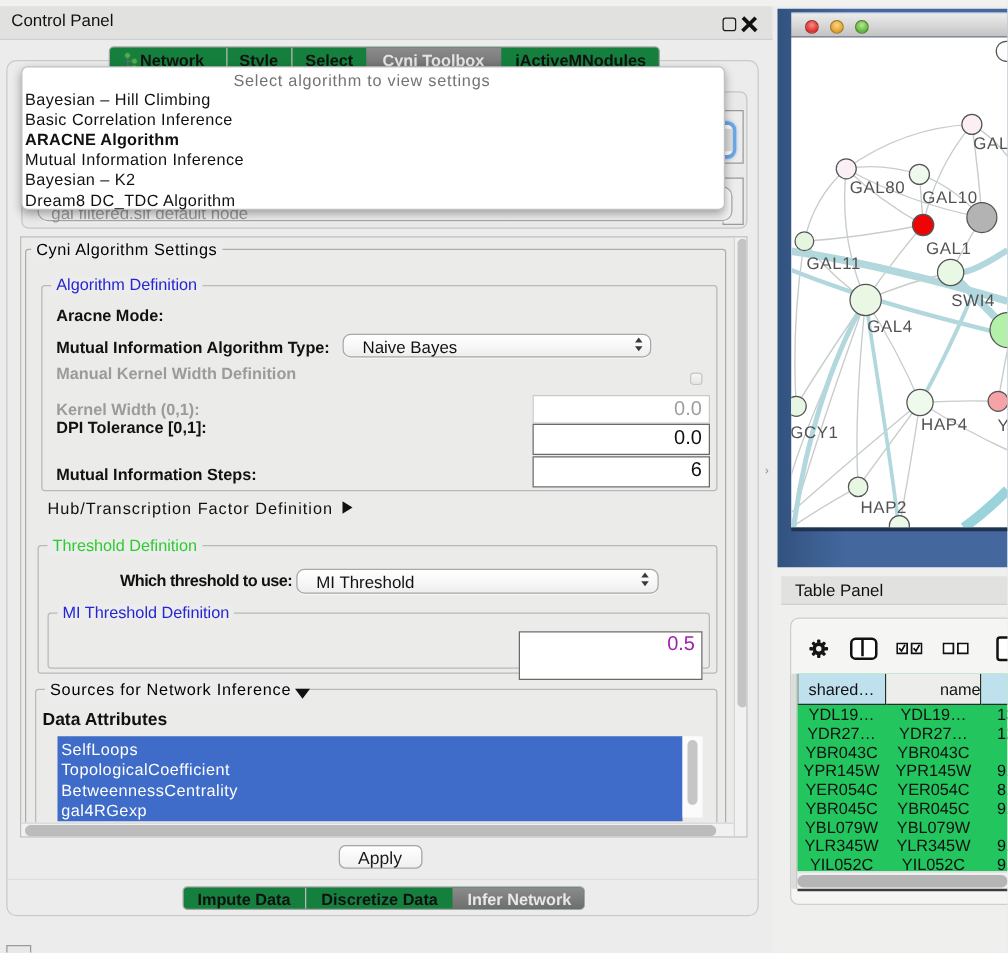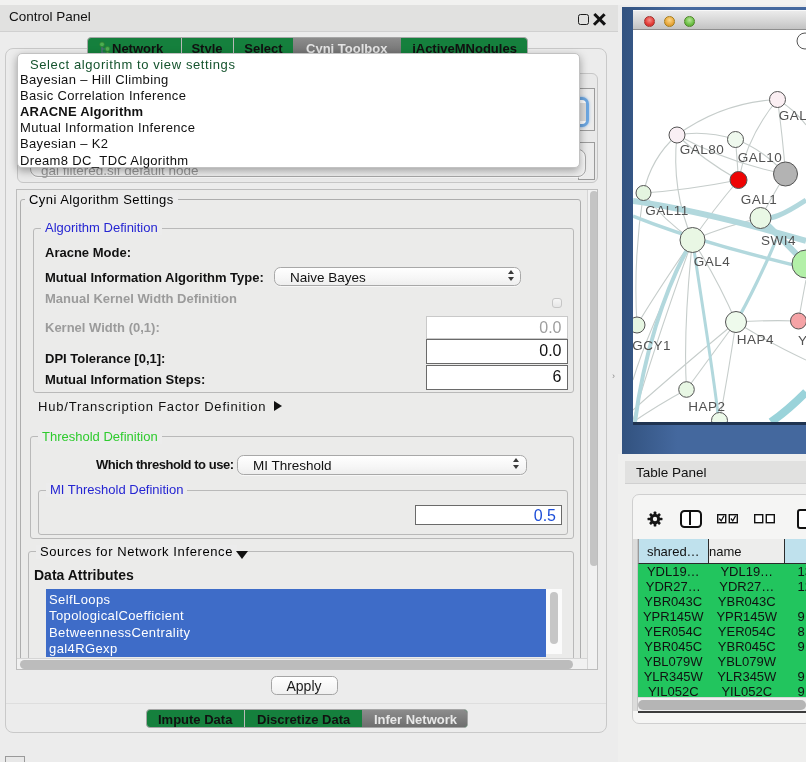--- a/index.html
+++ b/index.html
@@ -58,21 +58,21 @@
 <div class="abs" style="left:578px;top:142px;width:17px;height:38px;border:1px solid #9b9b9b;background:#ececec"></div>
 <div class="abs" style="left:575px;top:87.5px;width:20px;height:43.5px;border:1px solid #9b9b9b;background:#ececec"></div>
 <div class="abs" style="left:568px;top:97px;width:21px;height:30px;border:3px solid #6ca6e0;border-radius:7px;background:#fff;box-shadow:0 0 3px #8ab8e8">
     <div class="abs" style="left:6px;top:3px;width:9px;height:18px;background:#dcdcdc;border-radius:3px 0 0 3px"></div>
   </div>
 <div class="combo" style="left:30px;top:149px;width:556px;height:28px;border-radius:8px">
  <div class="ct" style="color:#9a9a9a;top:13px;left:10px">gal filtered.sif default node</div>
 </div>
 
 <div class="abs" style="left:17px;top:52.5px;width:563px;height:115.5px;background:#ffffff;border:1px solid #c2c2c2;border-radius:5px;box-shadow:0 3px 8px rgba(0,0,0,.35)">
- <div class="t" style="left:12px;width:543px;top:3px;color:#14532d;letter-spacing:.6px">Select algorithm to view settings</div>
+ <div class="t" style="left:0;width:543px;text-align:center;top:3px;color:#737373;letter-spacing:.6px">Select algorithm to view settings</div>
  <div class="t" style="left:2px;top:18px;letter-spacing:.35px">Bayesian – Hill Climbing</div>
  <div class="t" style="left:2px;top:34.2px;letter-spacing:.35px">Basic Correlation Inference</div>
  <div class="t b" style="left:2px;top:50.4px;letter-spacing:.2px">ARACNE Algorithm</div>
  <div class="t" style="left:2px;top:66.6px;letter-spacing:.35px">Mutual Information Inference</div>
  <div class="t" style="left:2px;top:82.8px;letter-spacing:.35px">Bayesian – K2</div>
  <div class="t" style="left:2px;top:99px;letter-spacing:.35px">Dream8 DC_TDC Algorithm</div>
 </div>
 
 <div class="abs" id="pane" style="left:16px;top:188.5px;width:582px;height:481px;border:1px solid #bdbdbd;background:#ebebea;overflow:hidden">
 
@@ -85,38 +85,38 @@
  <div class="t b" style="left:28px;top:55px">Aracne Mode:</div>
  <div class="t b" style="left:28px;top:80px">Mutual Information Algorithm Type:</div>
  <div class="combo" style="left:257px;top:77.5px;width:247px;height:19px">
       <div class="ct" style="top:1.5px">Naive Bayes</div>
       <div class="arr" style="top:2px"></div>
     </div>
  <div class="t b gray" style="left:28px;top:101.5px">Manual Kernel Width Definition</div>
  <div class="abs" style="left:534.5px;top:108px;width:10.5px;height:10.5px;background:linear-gradient(#f6f6f6,#e6e6e6);border:1px solid #c6c6c6;border-radius:3px"></div>
  <div class="t b gray" style="left:28px;top:130px">Kernel Width (0,1):</div>
  <div class="fld" style="left:409px;top:126px;width:141.5px;height:23.5px;border:1px solid #c9c9c9;color:#9e9e9e;font-size:16px;line-height:21px">0.0</div>
- <div class="t b" style="left:28px;top:161px">DPI Tolerance [0,1]:</div>
+ <div class="t b" style="left:28px;top:144px">DPI Tolerance [0,1]:</div>
  <div class="fld" style="left:409px;top:149.5px;width:141.5px;height:24.5px;border:1.5px solid #6a6a6a;color:#111;font-size:16px;line-height:21px">0.0</div>
  <div class="t b" style="left:28px;top:182.5px">Mutual Information Steps:</div>
  <div class="fld" style="left:409px;top:175px;width:141.5px;height:25px;border:1.5px solid #6a6a6a;color:#111;font-size:16px;line-height:22px">6</div>
 
  <div class="t" style="left:21px;top:209px;letter-spacing:.8px">Hub/Transcription Factor Definition</div>
  <div class="abs" style="left:257px;top:211px;width:0;height:0;border-top:5.5px solid transparent;border-bottom:5.5px solid transparent;border-left:8px solid #111"></div>
 
  <div class="gb" style="left:13px;top:246.5px;width:544px;height:103px"></div>
  <div class="gl" style="left:21px;top:240px;color:#2ecb2e">Threshold Definition</div>
  <div class="t b" style="left:79px;top:267px;letter-spacing:-.45px">Which threshold to use:</div>
  <div class="combo" style="left:220px;top:265px;width:289.5px;height:20px">
       <div class="ct" style="top:2px">MI Threshold</div>
       <div class="arr" style="top:2.5px"></div>
     </div>
  <div class="gb" style="left:21px;top:300px;width:529.5px;height:45px"></div>
  <div class="gl" style="left:29px;top:293.5px;color:#2525d2">MI Threshold Definition</div>
- <div class="fld" style="left:398px;top:315.5px;width:147px;height:20px;border:1.5px solid #6a6a6a;color:#1d4ed8;font-size:16px;line-height:20px">0.5</div>
+ <div class="fld" style="left:398px;top:315.5px;width:147px;height:39px;border:1.5px solid #6a6a6a;color:#a21caf;font-size:16px;line-height:20px">0.5</div>
 
  <div class="gb" style="left:11px;top:361.5px;width:545.5px;height:130px"></div>
  <div class="gl" style="left:19px;top:355px;letter-spacing:.6px">Sources for Network Inference</div>
  <div class="abs" style="left:219px;top:361px;width:0;height:0;border-left:6.5px solid transparent;border-right:6.5px solid transparent;border-top:8px solid #111"></div>
  <div class="t b" style="left:17px;top:378.5px;font-size:14px">Data Attributes</div>
  <div class="abs" style="left:28.5px;top:399.5px;width:500.5px;height:68px;background:#3e6cc8">
   <div class="t" style="left:3.5px;top:2.7px;color:#fff;letter-spacing:.4px">SelfLoops</div>
   <div class="t" style="left:3.5px;top:19.1px;color:#fff;letter-spacing:.4px">TopologicalCoefficient</div>
   <div class="t" style="left:3.5px;top:35.5px;color:#fff;letter-spacing:.4px">BetweennessCentrality</div>
   <div class="t" style="left:3.5px;top:51.9px;color:#fff;letter-spacing:.4px">gal4RGexp</div>
@@ -271,21 +271,21 @@
 </svg>
 <div class="abs" style="left:796.5px;top:509px;width:14px;height:19.5px;border:2.6px solid #111;border-radius:3px;background:#fff"></div>
 
 <div class="abs" style="left:632.5px;top:538.5px;width:5px;height:172.5px;background:#dcdcdb;border-right:1px solid #c4c4c4"></div>
 <div class="abs" style="left:637.5px;top:538.5px;width:168.5px;height:158px;background:#22c55e;overflow:hidden">
 
  <div class="abs" style="left:0;top:0;width:71.5px;height:25px;background:#bfe1ed;border-right:1px solid #2b2b2b;border-bottom:1px solid #2b2b2b;border-left:1px solid #9a9a9a"></div>
  <div class="abs" style="left:71.5px;top:0;width:75.5px;height:25px;background:#ededec;border-right:1px solid #2b2b2b;border-bottom:1px solid #2b2b2b"></div>
  <div class="abs" style="left:147px;top:0;width:22px;height:25px;background:#bfe1ed;border-bottom:1px solid #2b2b2b"></div>
  <div class="t" style="left:0;top:5px;width:71.5px;text-align:center">shared…</div>
- <div class="t" style="left:71.5px;top:5px;width:75.5px;text-align:left">name</div>
+ <div class="t" style="left:71.5px;top:5px;width:75.5px;text-align:right">name</div>
 
  <div id="rows">
  <div class="t" style="left:0;top:25px;width:71.5px;text-align:center">YDL19…</div>
       <div class="t" style="left:71.5px;top:25px;width:75.5px;text-align:center">YDL19…</div>
       <div class="t" style="left:160px;top:25px">13</div>
  <div class="t" style="left:0;top:40px;width:71.5px;text-align:center">YDR27…</div>
       <div class="t" style="left:71.5px;top:40px;width:75.5px;text-align:center">YDR27…</div>
       <div class="t" style="left:160px;top:40px">12</div>
  <div class="t" style="left:0;top:55px;width:71.5px;text-align:center">YBR043C</div>
       <div class="t" style="left:71.5px;top:55px;width:75.5px;text-align:center">YBR043C</div>

